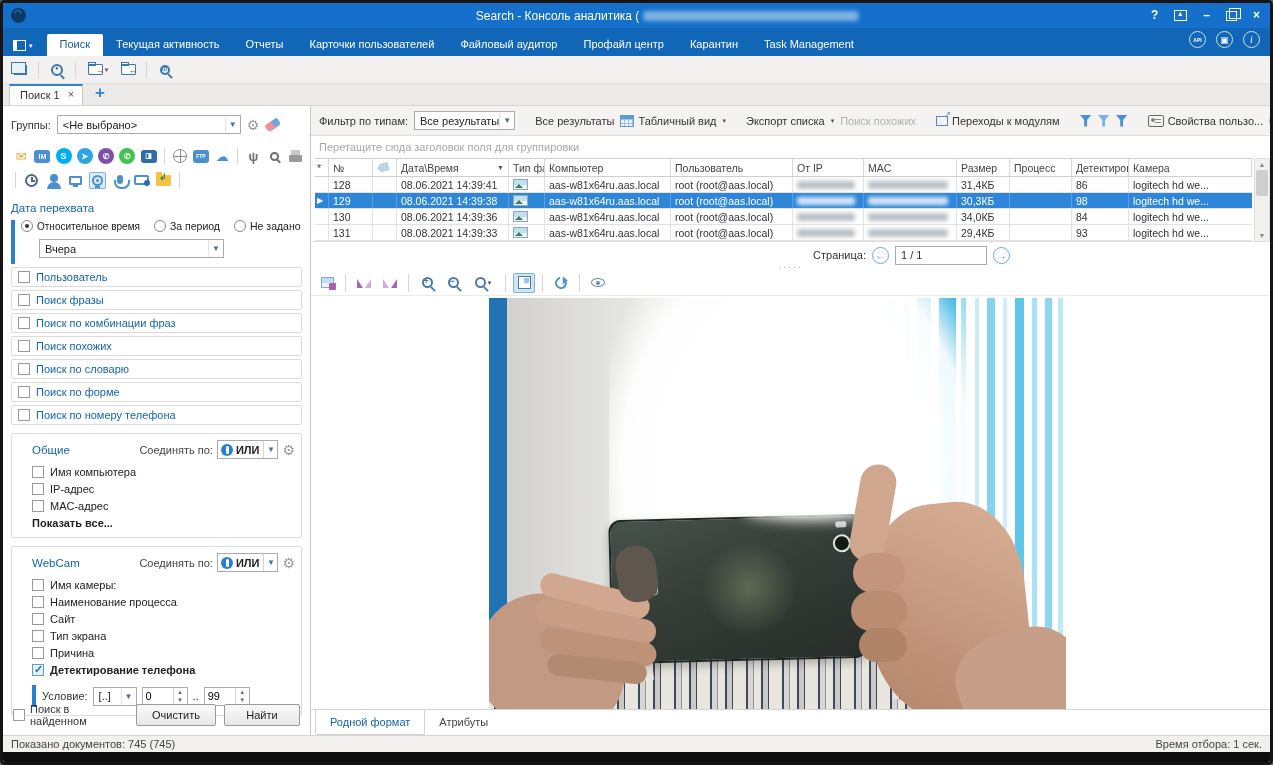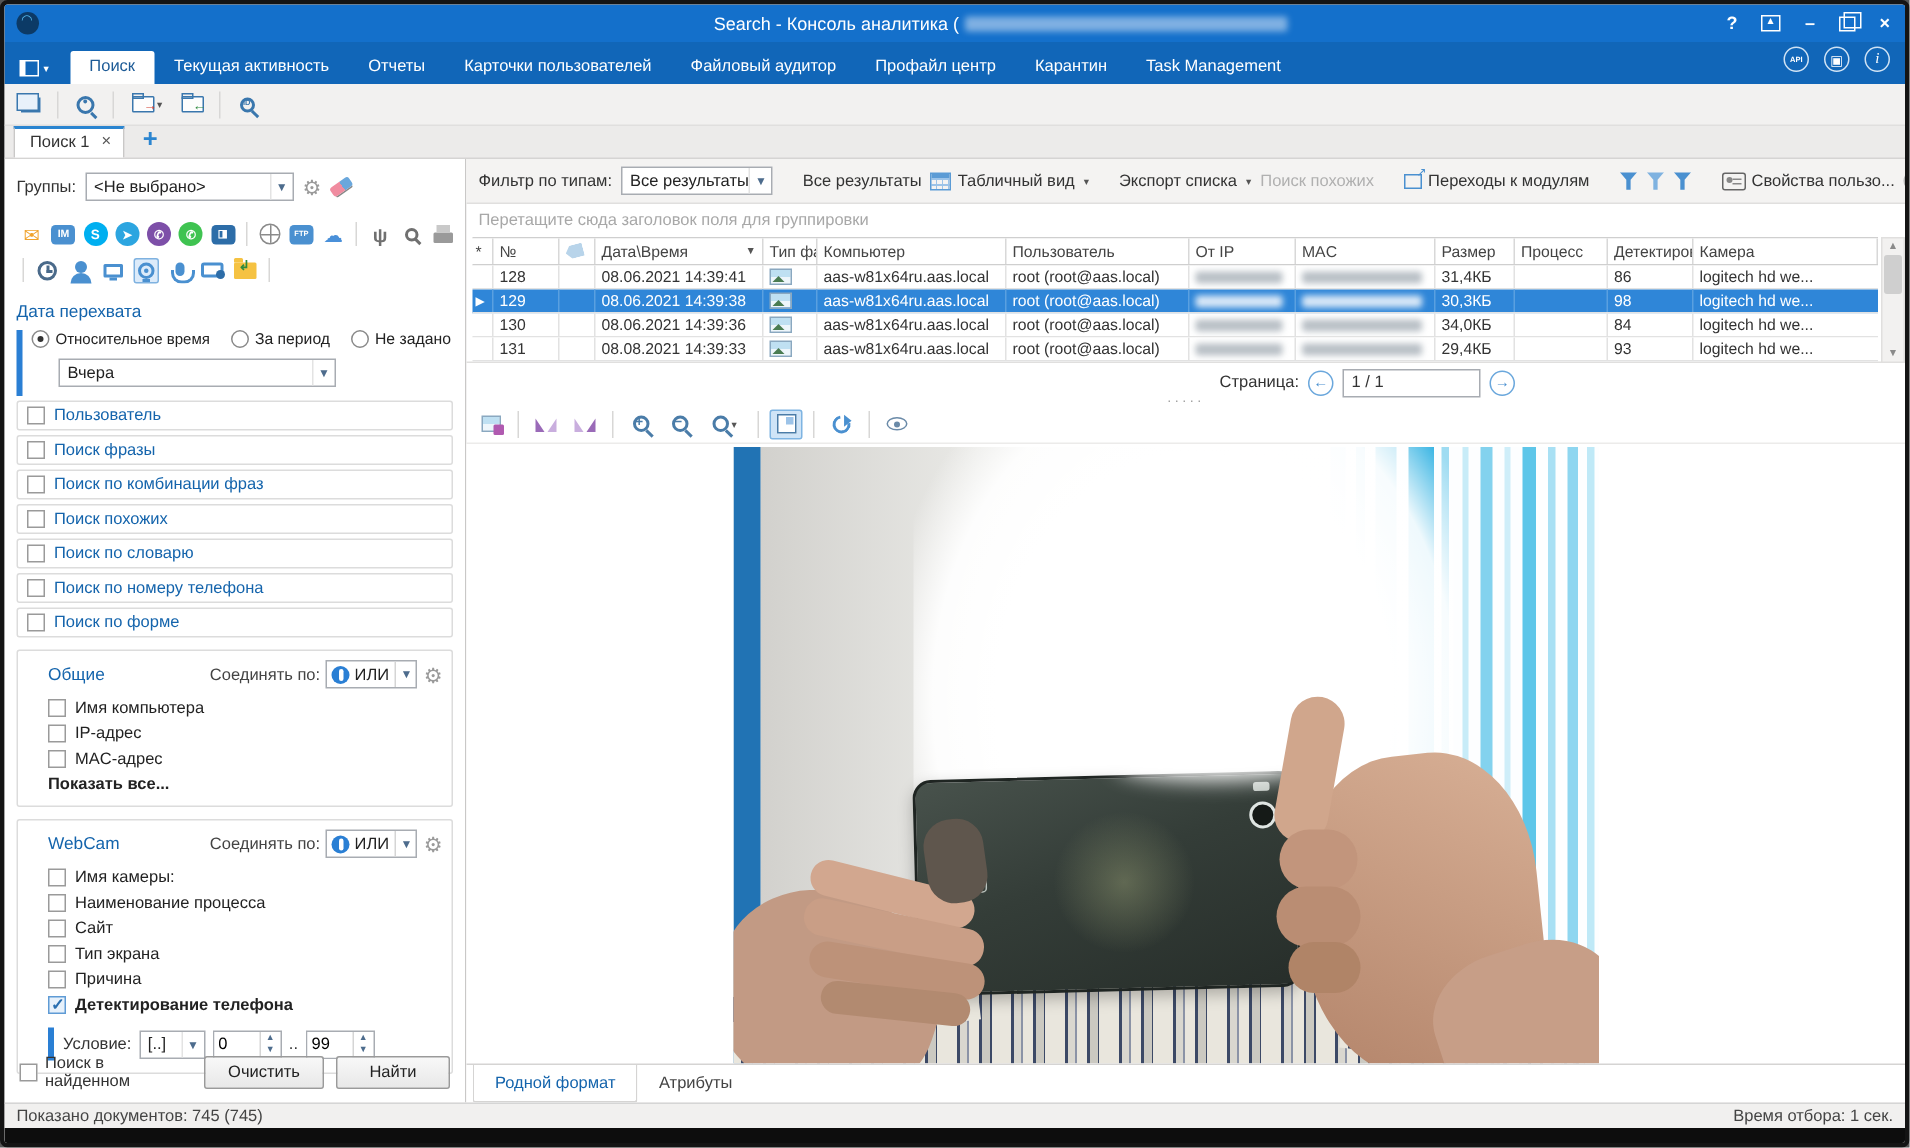--- a/index.html
+++ b/index.html
@@ -117,21 +117,21 @@
 
   .search-item { border:1px solid #dcdcdc; border-radius:2px; margin:3px 8px; height:20px; display:flex; align-items:center; gap:6px; padding-left:6px; color:#1464ac; }
   .fbox { border:1px solid #dcdcdc; border-radius:2px; margin:8px 8px 0 8px; padding:6px 6px 8px 20px; }
   .fbox-head { display:flex; align-items:center; justify-content:space-between; margin-bottom:4px; }
   .fbox-title { color:#1464ac; font-size:11.5px; }
   .join-ctl { display:flex; align-items:center; gap:4px; }
   .join-label { color:#444; }
   .join-box { border:1px solid #a8acb2; height:19px; display:flex; align-items:center; padding-left:3px; background:#fff; }
   .join-ic { width:12px; height:12px; border-radius:50%; background:#2a7fd4; position:relative; margin-right:3px; }
   .join-ic::after { content:""; position:absolute; left:5px; top:2px; width:3px; height:8px; background:#fff; border-radius:2px; }
-  .join-val { font-weight:normal; color:#222; margin-right:4px; }
+  .join-val { font-weight:bold; color:#222; margin-right:4px; }
   .join-box .arr { width:14px; height:17px; border-left:1px solid #d5d5d5; display:flex; align-items:center; justify-content:center; color:#4d6c8d; font-size:8px; }
   .fitem { display:flex; align-items:center; gap:6px; height:17px; color:#222; }
   .show-all { font-weight:bold; color:#222; margin-top:3px; }
   .fitem.bold { font-weight:bold; }
   .cond-row { display:flex; margin-top:7px; }
   .cond-inner { display:flex; align-items:center; gap:5px; }
   .spin { border:1px solid #a8acb2; height:19px; width:46px; display:flex; }
   .spin input { border:none; outline:none; width:30px; font-size:11px; padding-left:3px; font-family:"Liberation Sans",sans-serif; }
   .spin .btns { width:14px; border-left:1px solid #d5d5d5; display:flex; flex-direction:column; }
   .spin .btns span { flex:1; font-size:6px; color:#4d6c8d; display:flex; align-items:center; justify-content:center; }
@@ -331,21 +331,21 @@
     </div>
     <div class="add-tab">+</div>
   </div>
 
   <div class="content">
 
     <div class="sidebar">
 
       <div class="groups-row">
         <span>Группы:</span>
-        <div class="combo" style="width:139px;">
+        <div class="combo" style="width:184px;">
           <span>&lt;Не выбрано&gt;</span>
           <span class="arr">▼</span>
         </div>
         <span class="gear">⚙</span>
         <span class="eraser"></span>
       </div>
 
       <div class="chan-icons">
         <div class="chan-row">
           <div class="ci" style="color:#f0a32c;">✉</div>
@@ -455,25 +455,25 @@
       <div class="search-item">
           <span class="cbx"></span>
           <span>Поиск похожих</span>
         </div>
       <div class="search-item">
           <span class="cbx"></span>
           <span>Поиск по словарю</span>
         </div>
       <div class="search-item">
           <span class="cbx"></span>
-          <span>Поиск по номеру телефона</span>
+          <span>Поиск по форме</span>
         </div>
       <div class="search-item">
           <span class="cbx"></span>
-          <span>Поиск по форме</span>
+          <span>Поиск по номеру телефона</span>
         </div>
 
       <div class="fbox">
         <div class="fbox-head">
           <span class="fbox-title">Общие</span>
           <div class="join-ctl">
             <span class="join-label">Соединять по:</span>
             <div class="join-box">
               <span class="join-ic"></span>
               <span class="join-val">ИЛИ</span>

